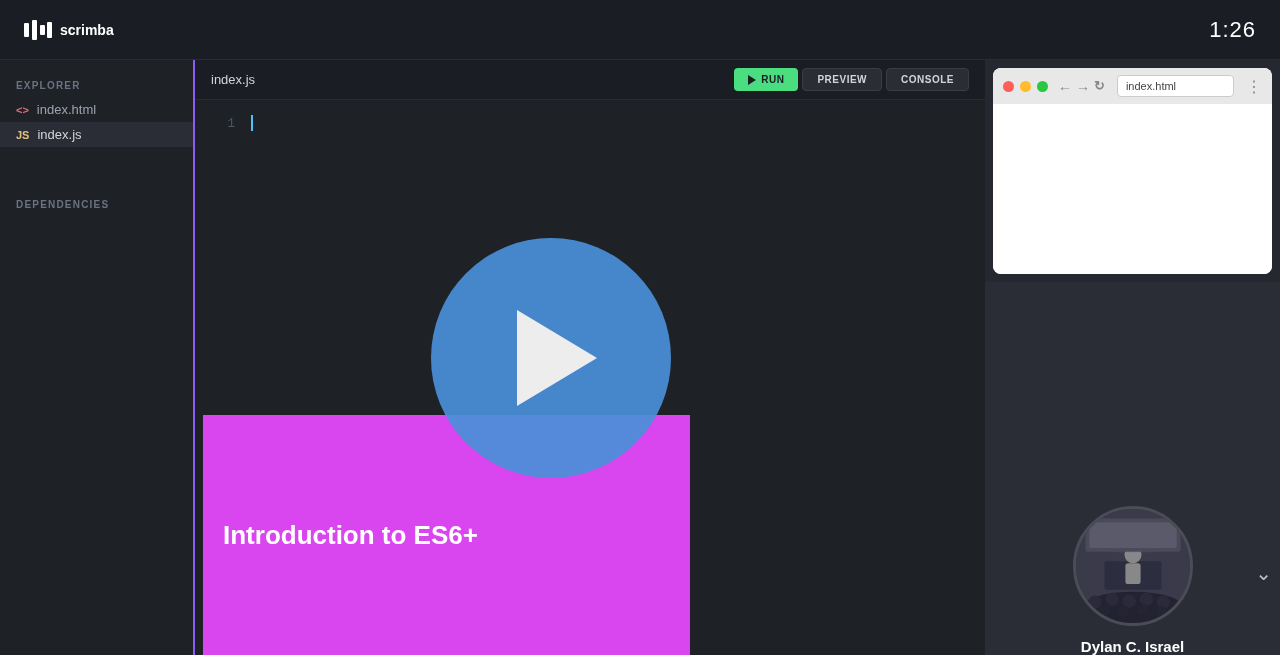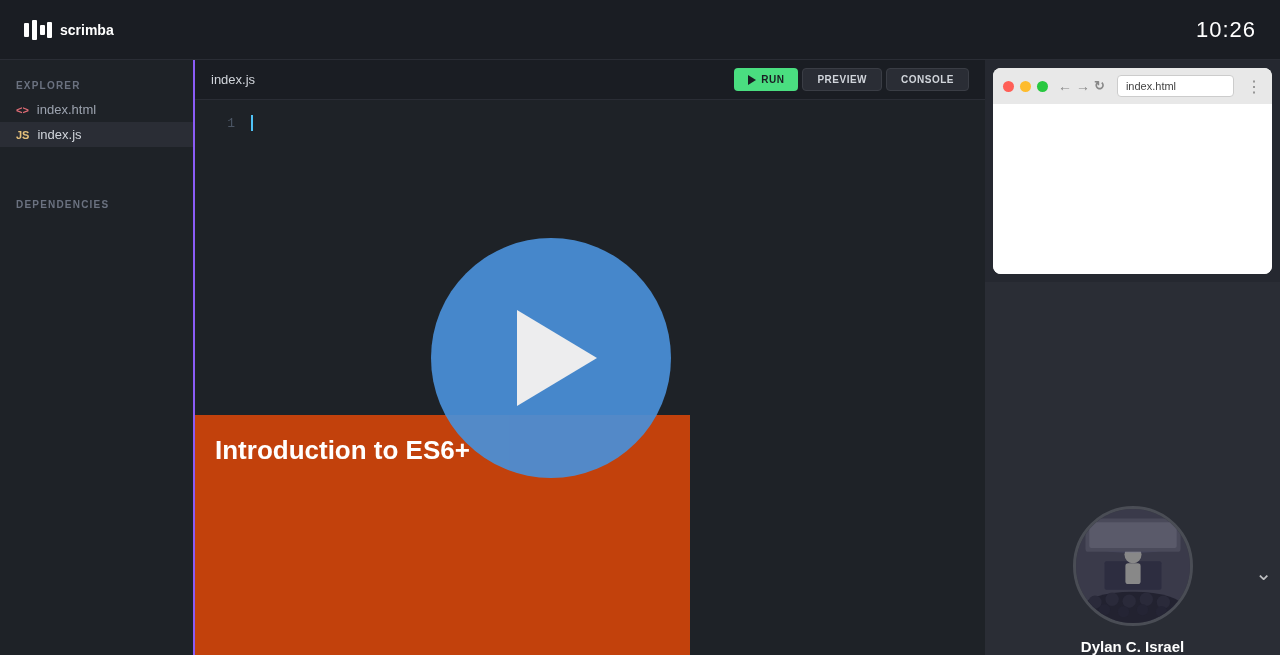--- a/index.html
+++ b/index.html
@@ -309,44 +309,44 @@
       color: #fff;
       font-size: 20px;
       cursor: pointer;
       opacity: 0.7;
     }
 
     
     #video-section {
       position: absolute;
       bottom: 0;
-      left: 0;
+      left: 8px;
       right: 295px;
       height: 240px;
-      background: #c2410c;
-      display: flex;
-      align-items: flex-start;
+      background: #d946ef;
+      display: flex;
+      align-items: center;
       padding: 20px;
       z-index: 5;
     }
   </style>
 </head>
 <body>
 
 <div id="topbar">
   <div id="logo">
     <svg id="logo-icon" viewBox="0 0 28 20" fill="none">
       <rect x="0" y="3" width="5" height="14" rx="1" fill="#fff"></rect>
       <rect x="8" y="0" width="5" height="20" rx="1" fill="#fff"></rect>
       <rect x="16" y="5" width="5" height="10" rx="1" fill="#fff"></rect>
       <rect x="23" y="2" width="5" height="16" rx="1" fill="#fff"></rect>
     </svg>
     <span>scrimba</span>
   </div>
-  <div id="timer">10:26</div>
+  <div id="timer">1:26</div>
 </div>
 
 <div id="main">
 
   <div id="sidebar">
     <div class="sidebar-section-label">EXPLORER</div>
     <div class="sidebar-item">
       <span class="file-icon-html">&lt;&gt;</span>
       <span>index.html</span>
     </div>

